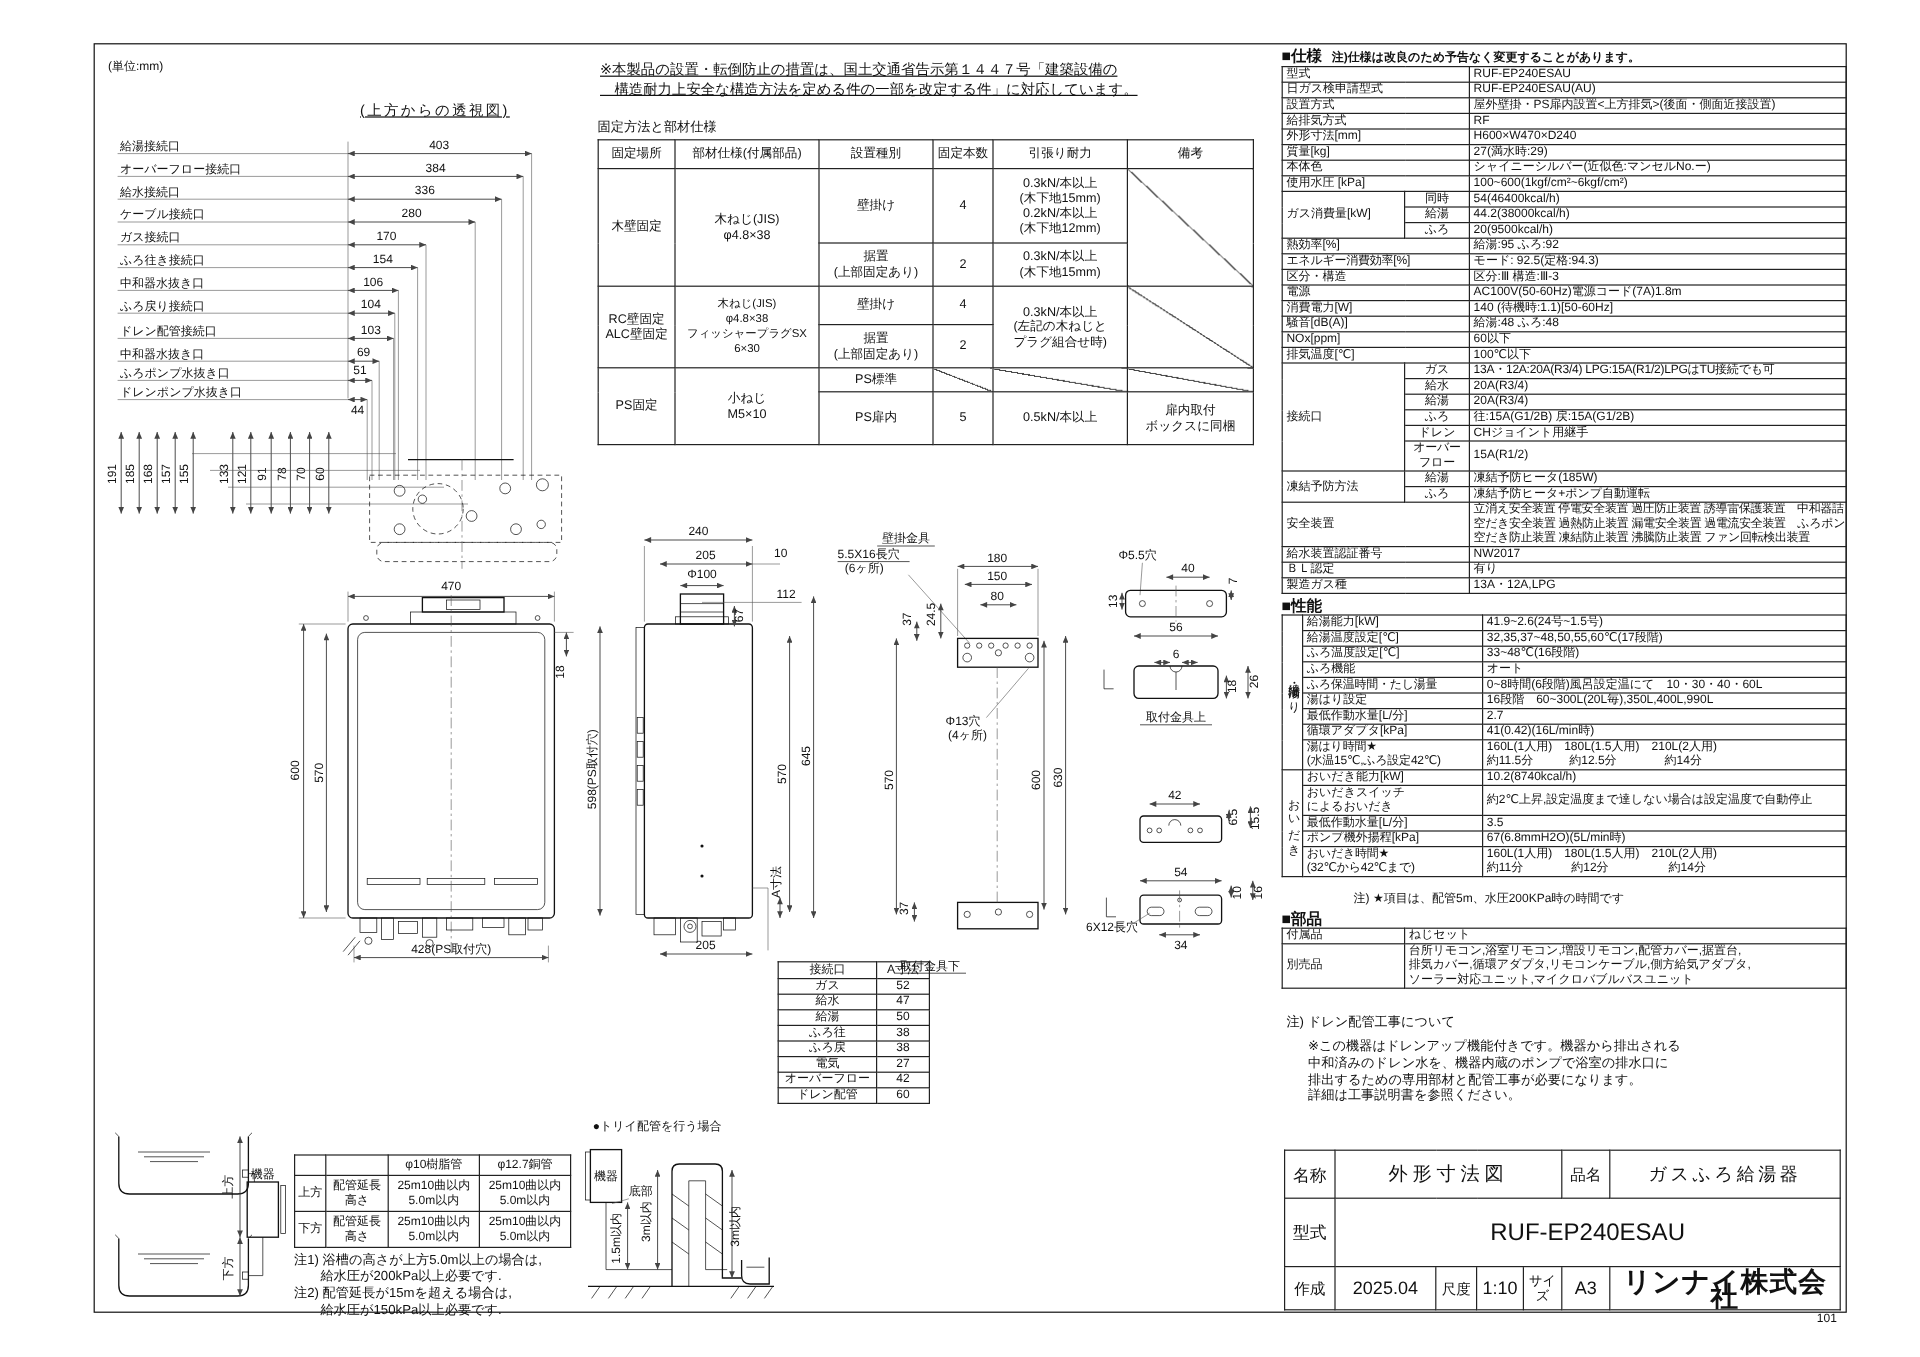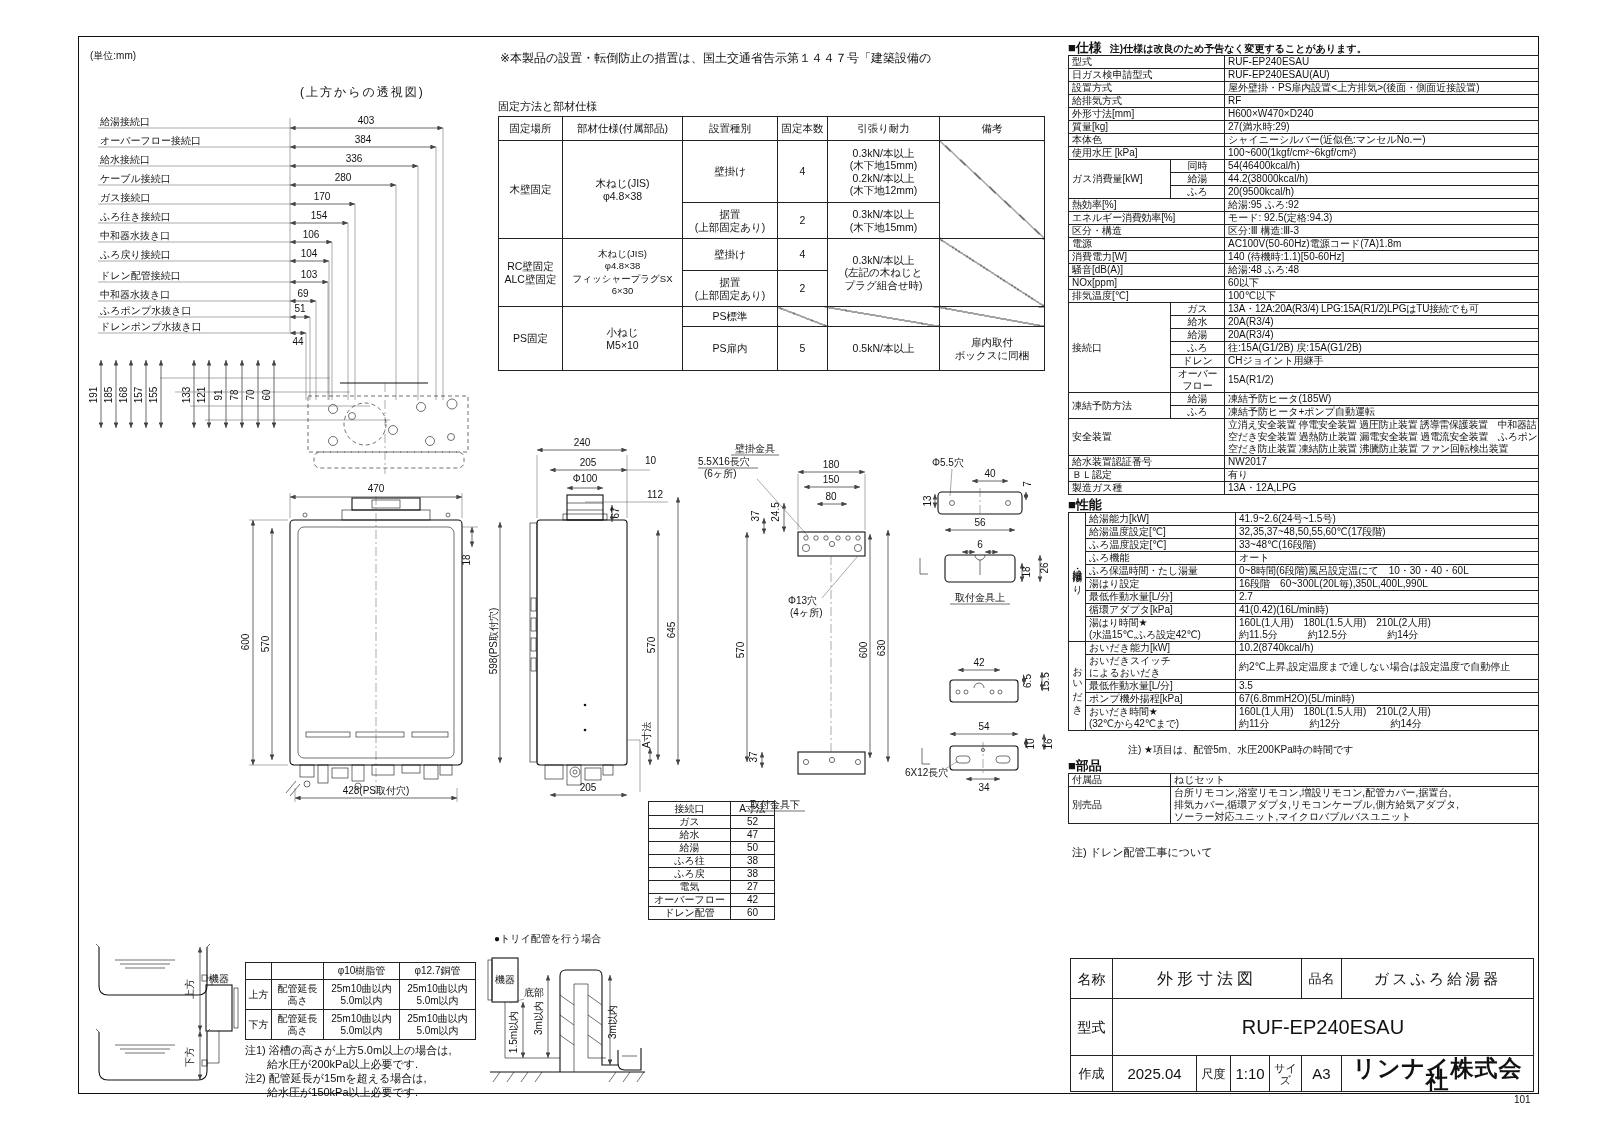--- a/index.html
+++ b/index.html
@@ -2,21 +2,21 @@
 <html><head>
 <meta charset="utf-8">
 <style>
   html,body{margin:0;padding:0;background:#e8e8e8;}
   #sheet{position:relative;width:1600px;height:1131px;background:#ffffff;overflow:hidden;
          font-family:"Liberation Sans","DejaVu Sans",sans-serif;color:#111;}
   .abs{position:absolute;}
   #frame{left:78px;top:36px;width:1459px;height:1056px;border:1.5px solid #111;}
   .t10{font-size:10px;line-height:1.2;}
   .t11{font-size:11px;line-height:1.25;}
-  .t12{font-size:12px;line-height:1.35;}
+  .t12{font-size:12px;line-height:1.35;text-decoration:underline;}
   .pre{white-space:pre-line;}
   table.grid{border-collapse:collapse;table-layout:fixed;}
   table.grid td{border:1px solid #222;padding:0 2px;text-align:center;vertical-align:middle;
                 font-size:10px;line-height:12px;overflow:hidden;}
   table.grid td.left{text-align:center;}
   td.nb{border:none;background:transparent;}
   td.na{background:linear-gradient(to top right,transparent calc(50% - .5px),#444 calc(50% - .5px),#444 calc(50% + .5px),transparent calc(50% + .5px));}
   
   table.fx{width:546px;}
   table.fx td{font-size:10.5px;line-height:12.5px;}
@@ -188,20 +188,21 @@
         <circle class="tl" cx="421" cy="407" r="4.5"></circle>
       <circle class="tl" cx="452" cy="404" r="5"></circle>
         <circle class="tl" cx="430" cy="441" r="4.5"></circle>
       <circle class="tl" cx="333" cy="441" r="4.5"></circle>
         <circle class="tl" cx="451" cy="437" r="3.5"></circle>
     </g>
   </svg>
 
   <div class="abs t12" style="left:500px;top:50px;">
     <div>※本製品の設置・転倒防止の措置は、国土交通省告示第１４４７号「建築設備の</div>
+    <div>　構造耐力上安全な構造方法を定める件の一部を改定する件」に対応しています。</div>
   </div>
   <div class="abs t11" style="left:498px;top:100px;">固定方法と部材仕様</div>
   <table class="abs grid fx" style="left:498px;top:116px;">
     <colgroup>
         <col style="width:64px">
         <col style="width:120px">
         <col style="width:95px">
         <col style="width:50px">
         <col style="width:112px">
         <col style="width:105px">
@@ -866,20 +867,24 @@
     <tr>
           <td class="lab">別売品</td>
           <td class="val pre">台所リモコン,浴室リモコン,増設リモコン,配管カバー,据置台,
 排気カバー,循環アダプタ,リモコンケーブル,側方給気アダプタ,
 ソーラー対応ユニット,マイクロバブルバスユニット</td>
         </tr>
   </tbody>
     </table>
 
   <div class="abs t11" style="left:1072px;top:846px;">注) ドレン配管工事について</div>
+  <div class="abs t11 pre" style="left:1090px;top:866px;">※この機器はドレンアップ機能付きです。機器から排出される
+中和済みのドレン水を、機器内蔵のポンプで浴室の排水口に
+排出するための専用部材と配管工事が必要になります。
+詳細は工事説明書を参照ください。</div>
 
   <table class="abs grid tb" style="left:1070px;top:958px;">
     <colgroup>
         <col style="width:42px">
         <col style="width:84px">
         <col style="width:34px">
         <col style="width:39px">
         <col style="width:32px">
         <col style="width:40px">
         <col style="width:192px">

